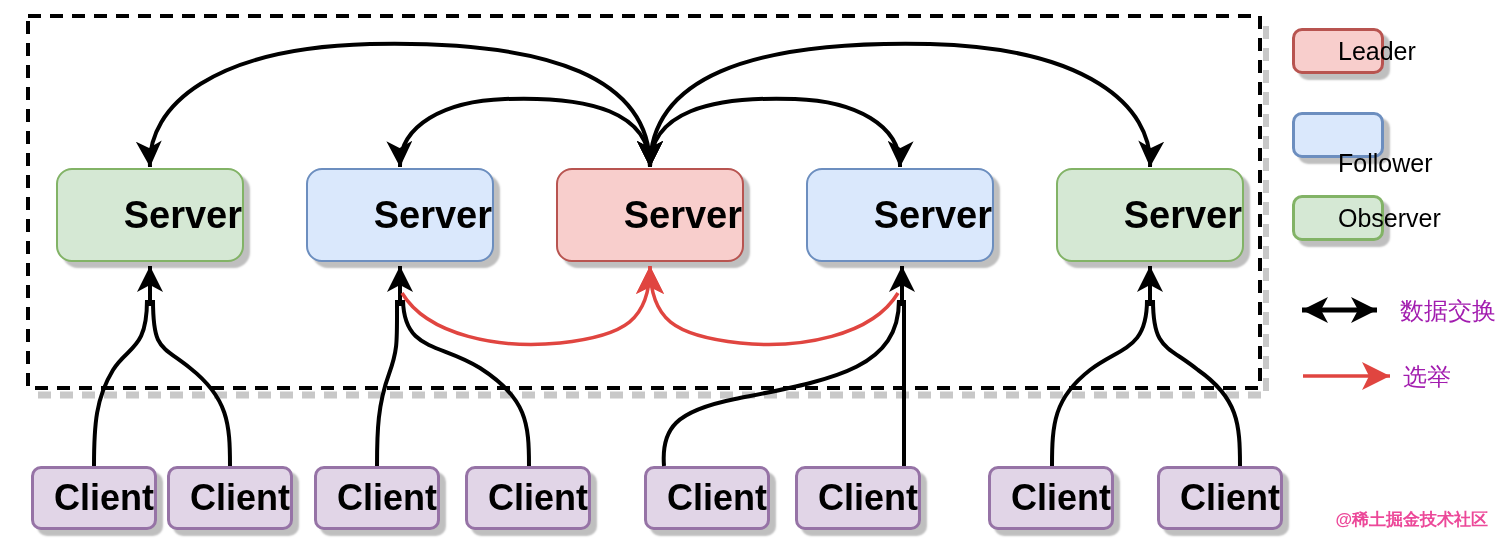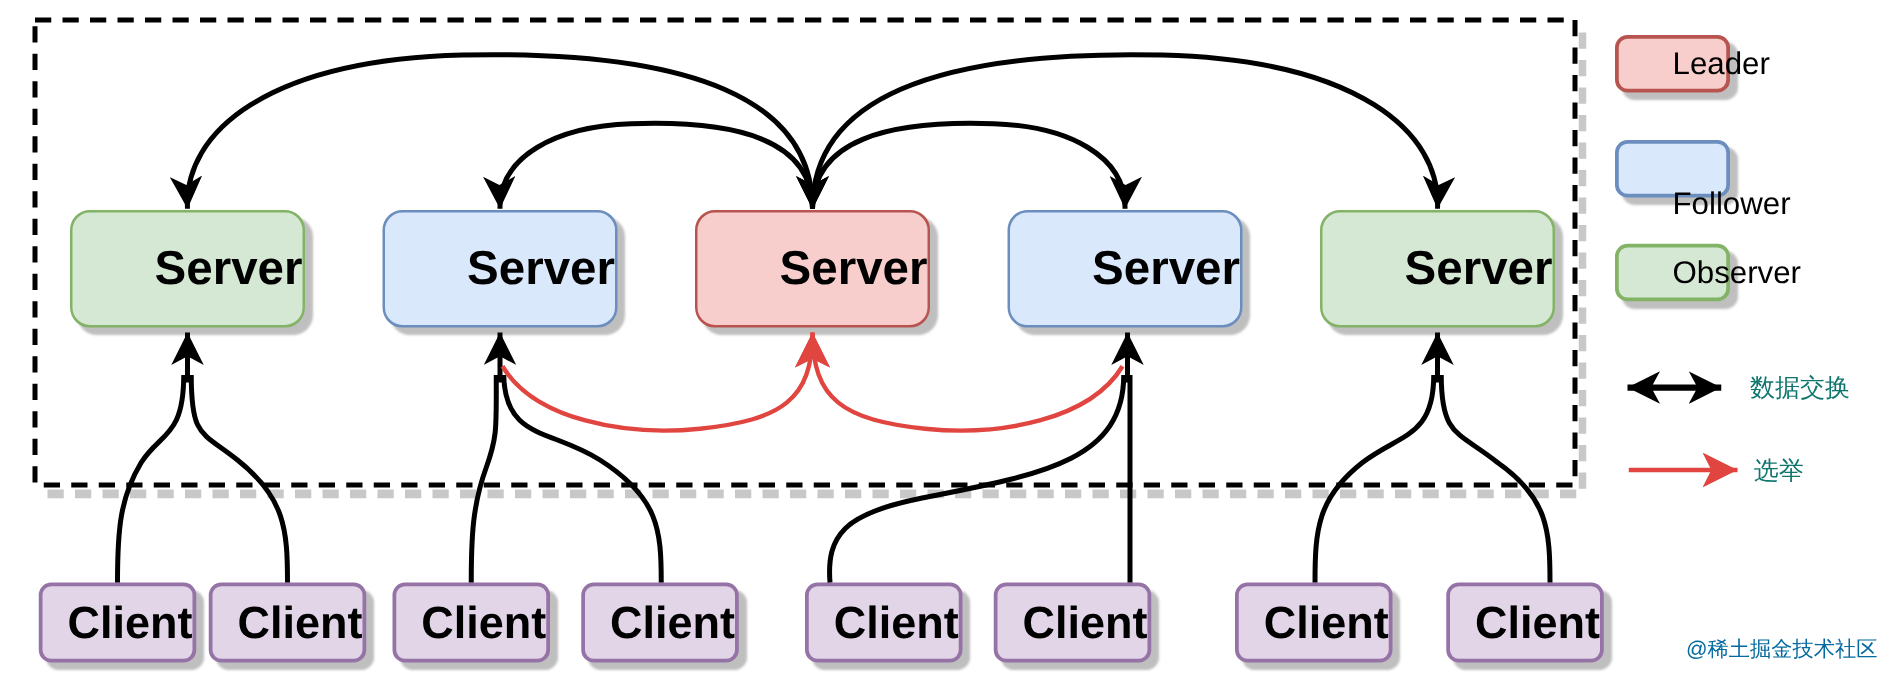--- a/index.html
+++ b/index.html
@@ -12,22 +12,22 @@
   .server.observer{background:#d5e8d4;border-color:#82b366;}
   .server.follower{background:#dae8fc;border-color:#6c8ebf;}
   .server.leader{background:#f8cecc;border-color:#b85450;}
   .client{width:126px;height:64px;border-radius:10px;border:3px solid #9673a6;
           background:#e1d5e7;font-size:36px;}
   .swatch{width:92px;height:46px;border-radius:10px;border:3px solid;}
   .swatch.leader{background:#f8cecc;border-color:#b85450;}
   .swatch.follower{background:#dae8fc;border-color:#6c8ebf;}
   .swatch.observer{background:#d5e8d4;border-color:#82b366;}
   .legend-label{position:absolute;left:1338px;font-size:25px;color:#000;line-height:30px;}
-  .cn-label{position:absolute;font-size:20px;color:#0f766e;line-height:28px;}
-  .watermark{position:absolute;top:508px;right:10px;font-size:17px;color:#0369a1;}
+  .cn-label{position:absolute;font-size:24px;color:#a21caf;line-height:28px;}
+  .watermark{position:absolute;top:508px;right:24px;font-size:17px;color:#ec4899;font-weight:bold;}
   svg.wires{position:absolute;inset:0;z-index:5;pointer-events:none;}
   .layer-nodes{position:absolute;inset:0;z-index:2;}
 </style>
 </head>
 <body>
 
 <div class="layer-nodes">
 
   <div class="node server observer" style="left:56px;top:168px;">
       <span>Server</span>

